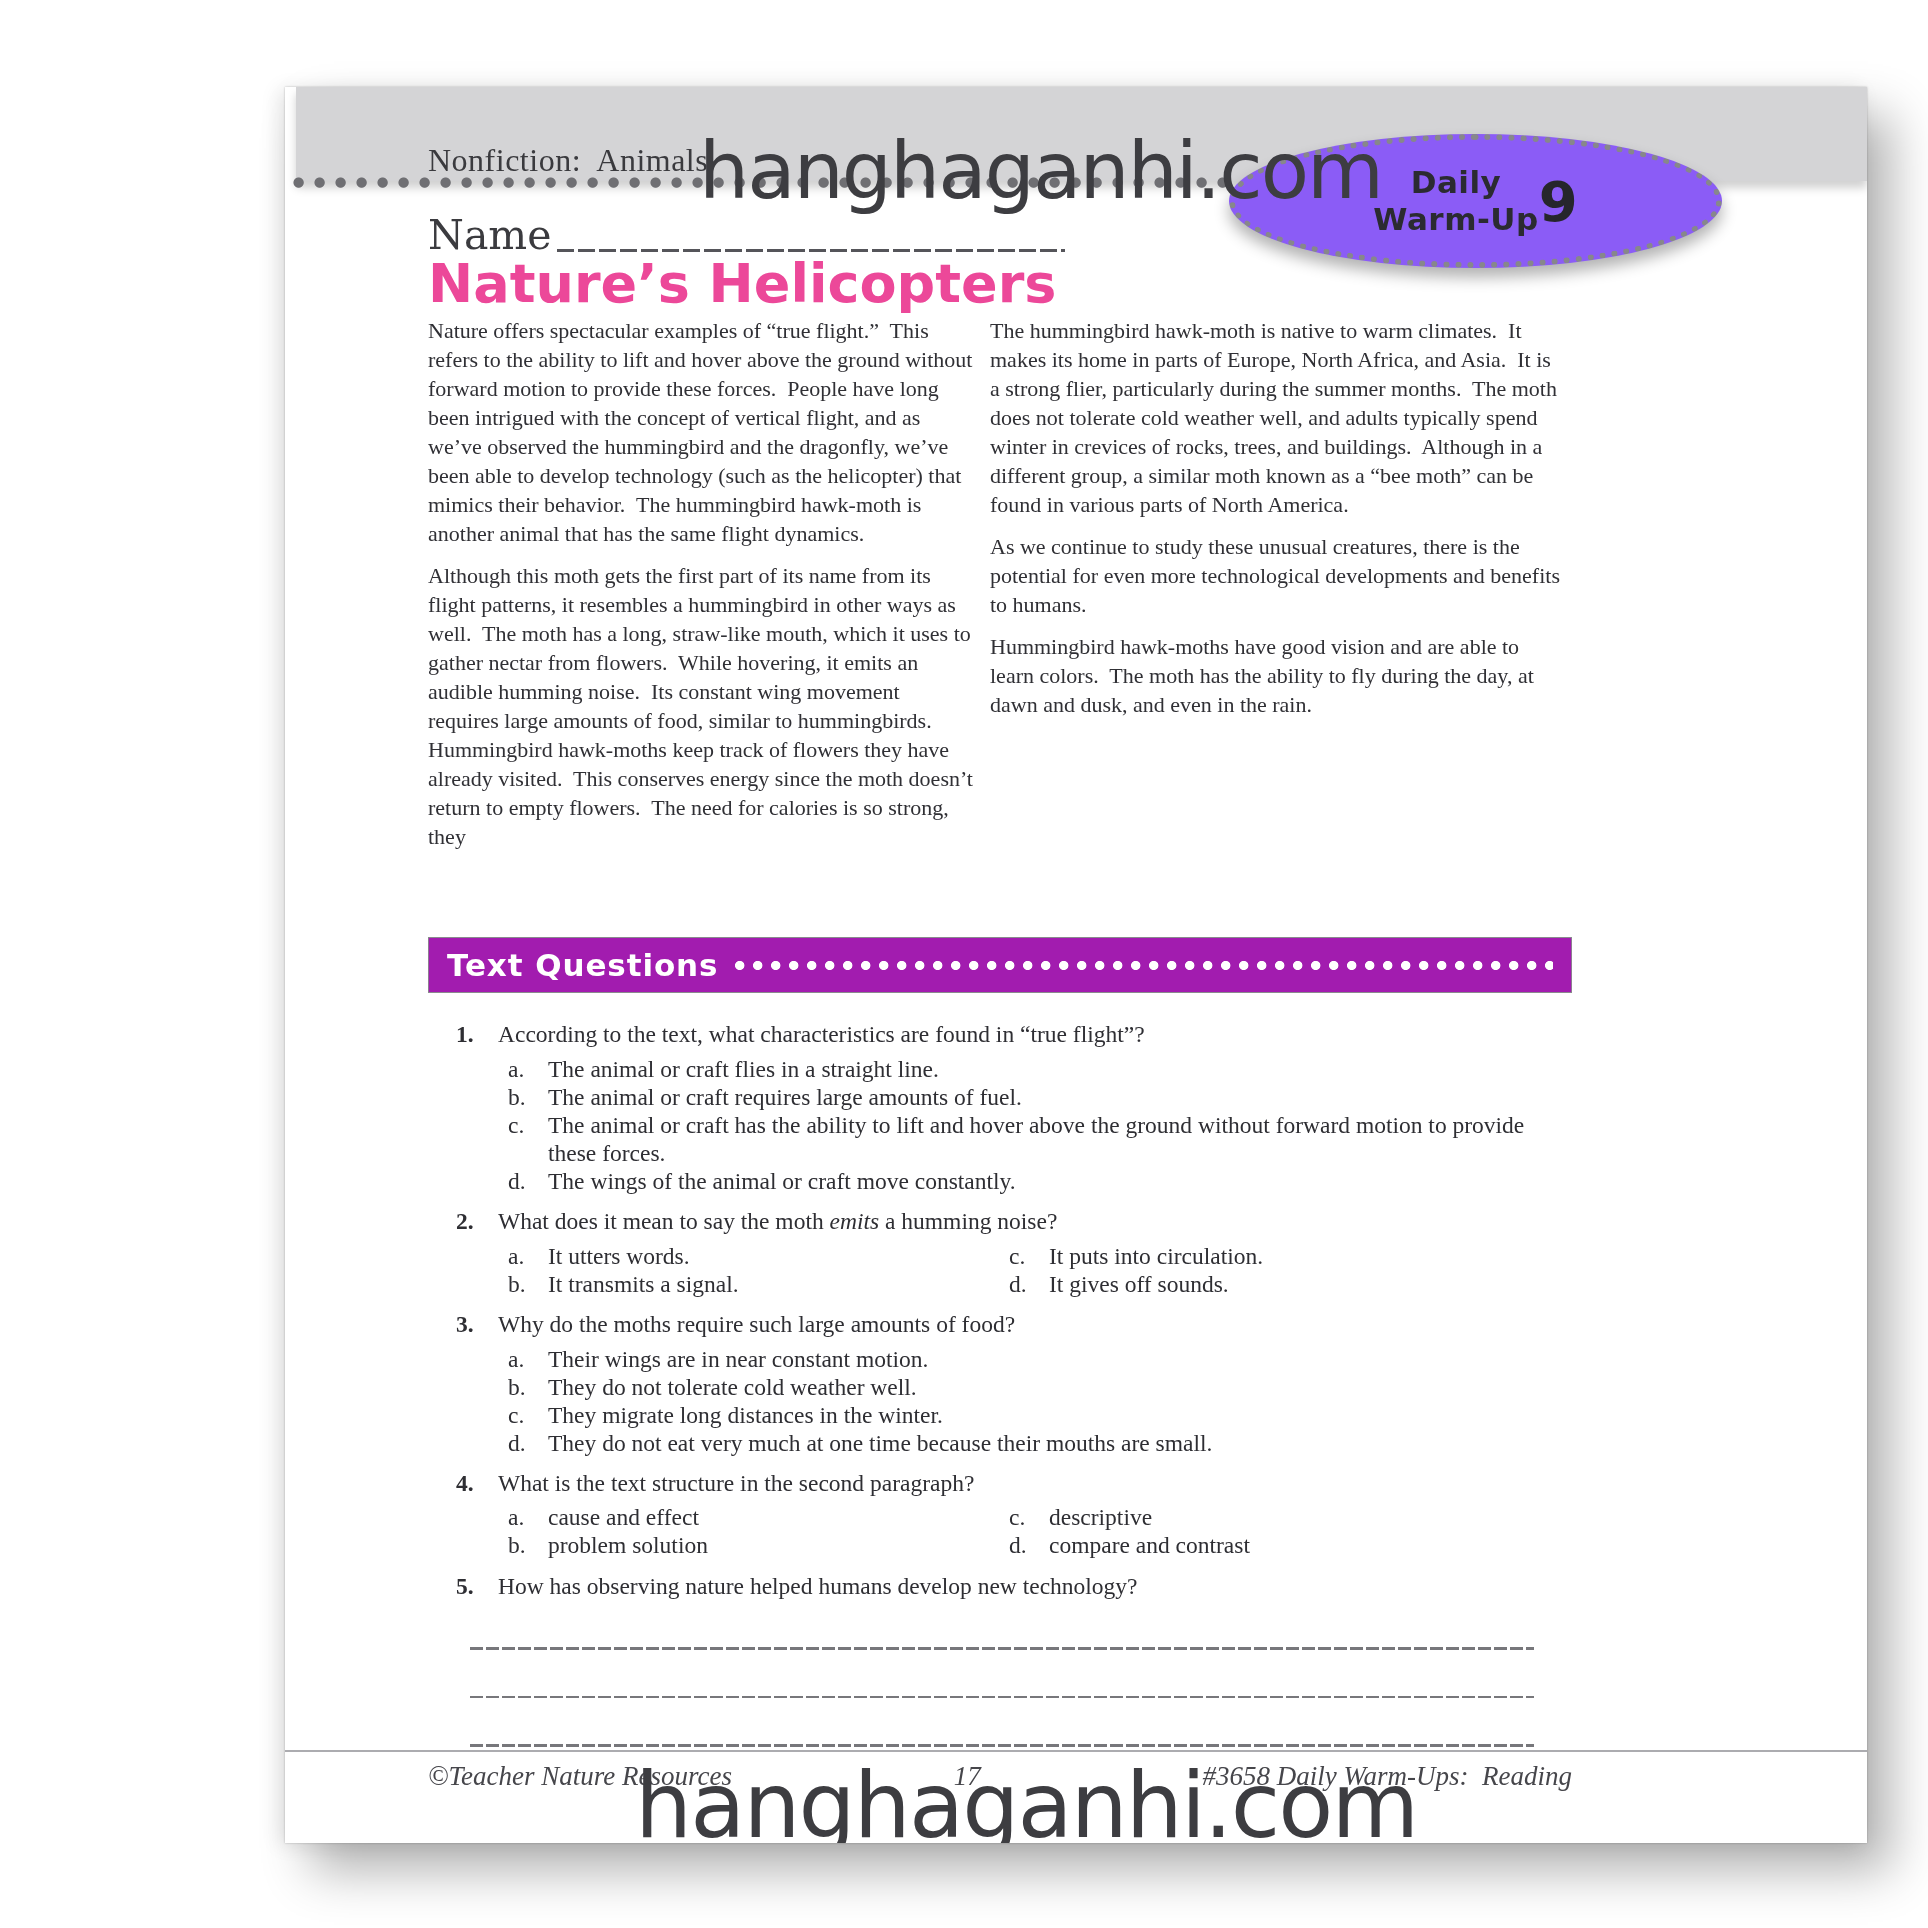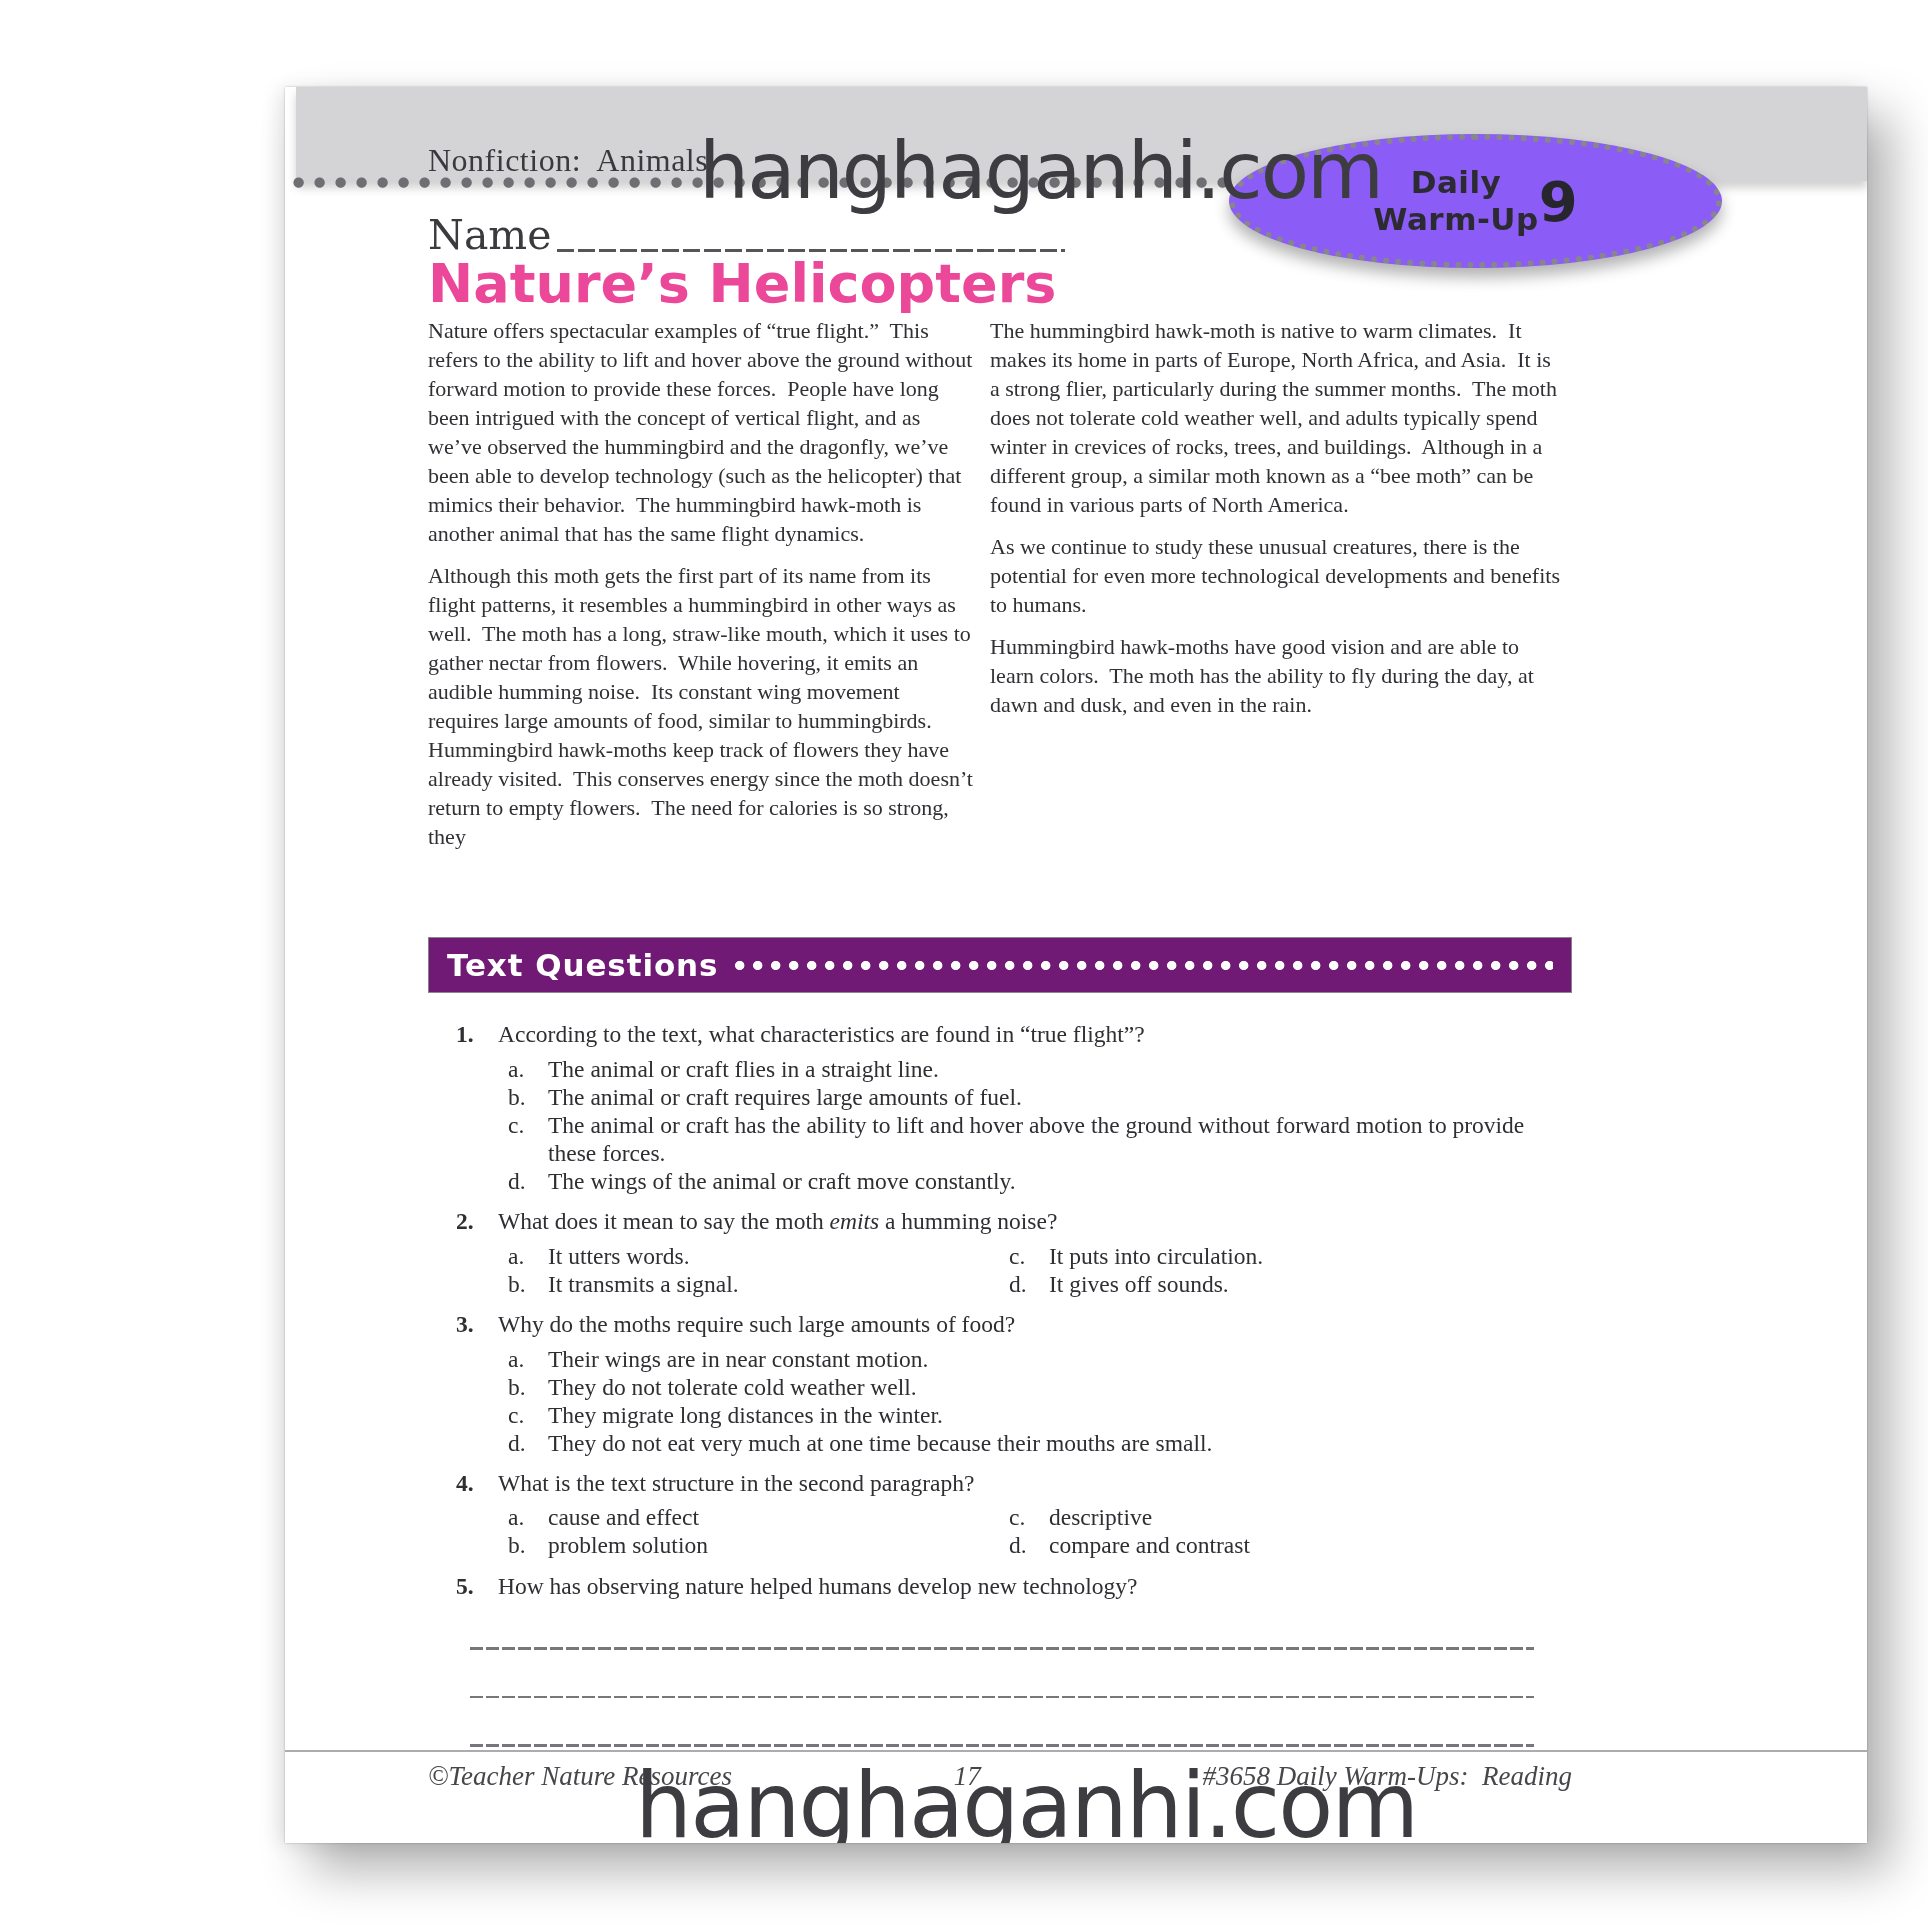--- a/index.html
+++ b/index.html
@@ -60,21 +60,21 @@
     font-family:"DejaVu Sans",sans-serif;font-weight:bold;font-size:54px;line-height:47px;
     color:#ec4899;letter-spacing:0;margin-bottom:9.4px;
   }
   .columns{display:flex;gap:16px;height:621px;overflow:hidden;}
   .col{font-size:22px;line-height:29px;color:#303035;}
   .col-left{width:546px;}
   .col-right{width:573px;}
   .col p{margin:0 0 13px 0;white-space:pre-wrap;}
   
   .qbar{
-    height:56px;background:#701a75;display:flex;align-items:center;
+    height:56px;background:#a21caf;display:flex;align-items:center;
     padding:0 19px;box-sizing:border-box;box-shadow:0 0 0 0.9px #8a8a8e inset;
   }
   .qbar-label{
     font-family:"DejaVu Sans",sans-serif;font-weight:bold;font-size:31px;color:#ffffff;
     letter-spacing:0.9px;white-space:nowrap;
   }
   .leader{
     flex:1;height:11.3px;margin-left:17px;
     background-image:radial-gradient(circle at 4.7px 5.6px,#ffffff 4.3px,rgba(0,0,0,0) 5.1px);
     background-size:18px 11.3px;background-repeat:repeat-x;

